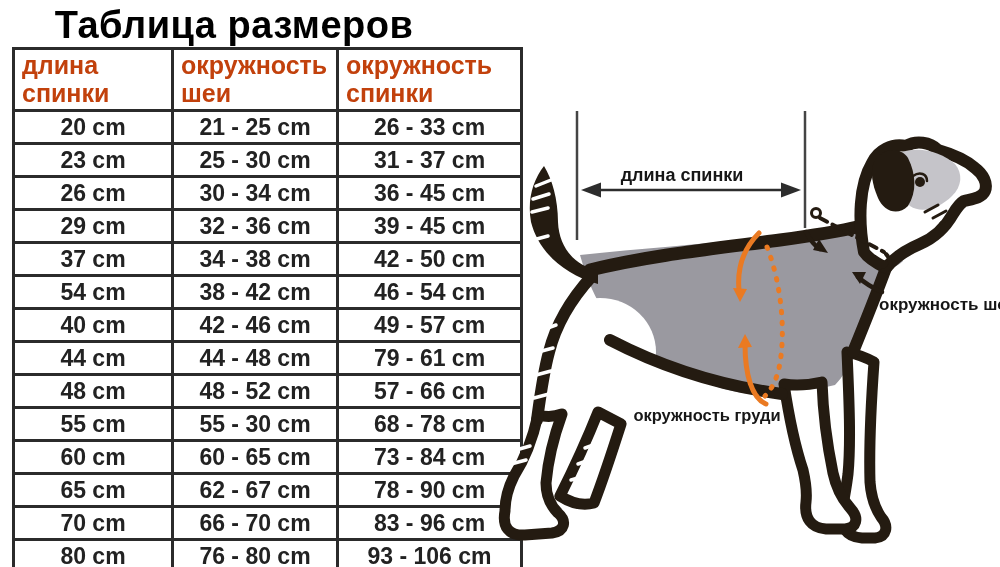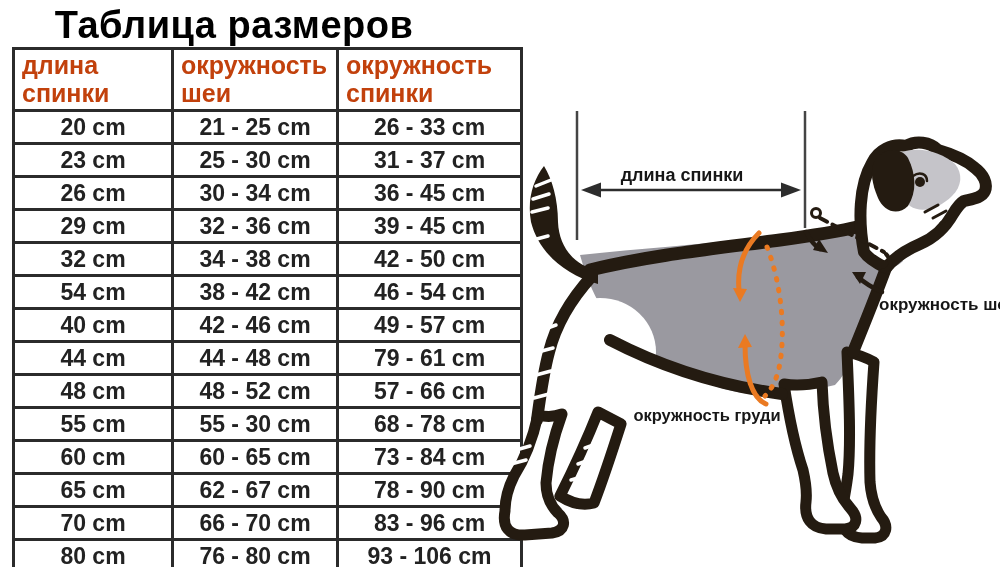--- a/index.html
+++ b/index.html
@@ -54,21 +54,21 @@
         <td>26 cm</td>
         <td>30 - 34 cm</td>
         <td>36 - 45 cm</td>
       </tr>
   <tr>
         <td>29 cm</td>
         <td>32 - 36 cm</td>
         <td>39 - 45 cm</td>
       </tr>
   <tr>
-        <td>32 cm</td>
+        <td>37 cm</td>
         <td>34 - 38 cm</td>
         <td>42 - 50 cm</td>
       </tr>
   <tr>
         <td>54 cm</td>
         <td>38 - 42 cm</td>
         <td>46 - 54 cm</td>
       </tr>
   <tr>
         <td>40 cm</td>

